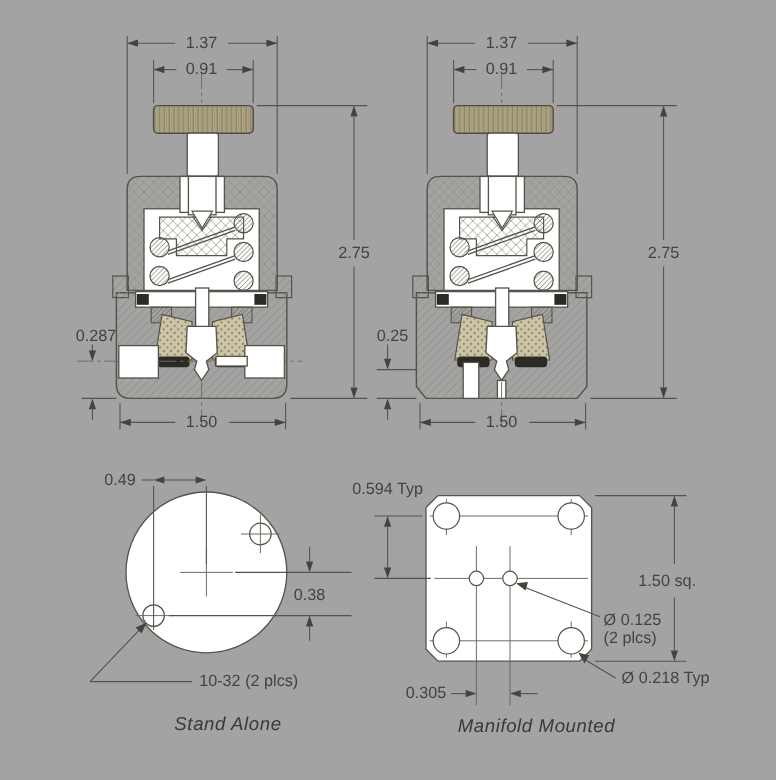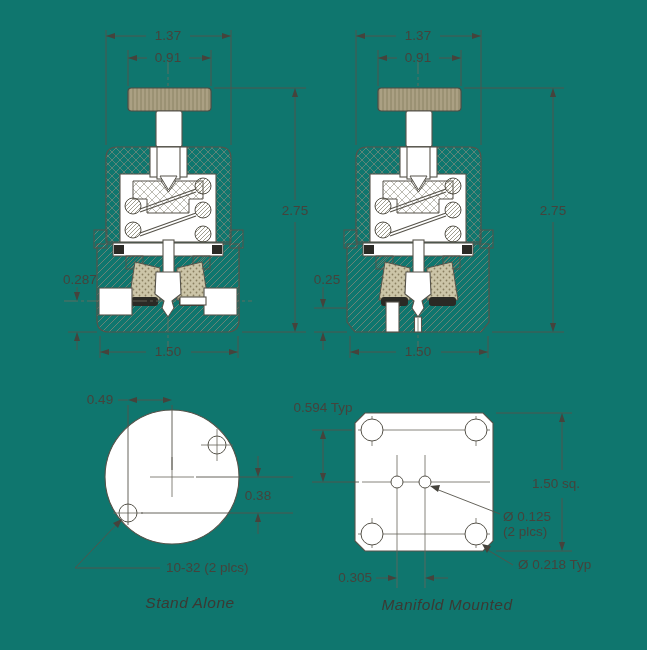--- a/index.html
+++ b/index.html
@@ -1,16 +1,16 @@
 <!DOCTYPE html>
 <html><head>
 <meta charset="utf-8">
 <style>
   html,body{margin:0;padding:0;background:#ffffff;}
-  #canvas{position:relative;width:647px;height:650px;background:#0f766e;overflow:hidden;
+  #canvas{position:relative;width:647px;height:650px;background:#a3a3a3;overflow:hidden;
           font-family:"Liberation Sans",sans-serif;}
   svg{position:absolute;left:0;top:0;}
   svg text{font-family:"Liberation Sans",sans-serif;font-size:13.5px;fill:#45433c;}
   svg text.caption{font-style:italic;font-size:15.5px;fill:#3b3933;letter-spacing:.5px;}
   .ln{stroke:#56534a;stroke-width:1.1;fill:none;}
   .lnw{stroke:#56534a;stroke-width:1.1;fill:#ffffff;}
   .thin{stroke:#68655a;stroke-width:0.8;fill:none;}
   .dim{stroke:#55524a;stroke-width:0.9;fill:none;}
   .cl{stroke:#6f6c5e;stroke-width:0.8;fill:none;stroke-dasharray:14 3 3 3;}
   .arr{fill:#45433c;stroke:none;}

